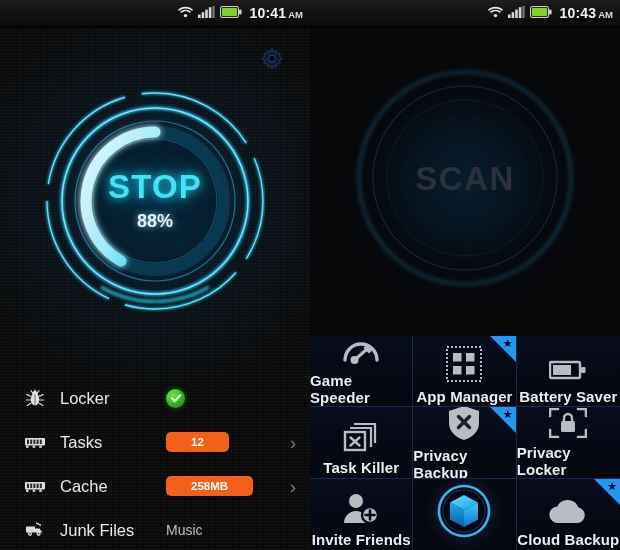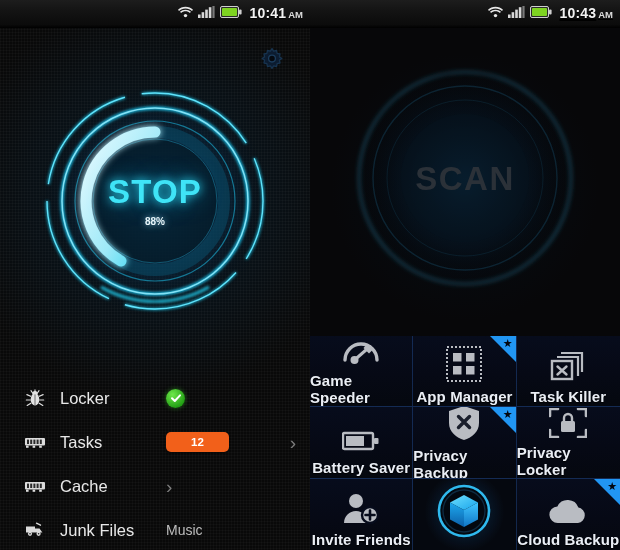--- a/index.html
+++ b/index.html
@@ -54,21 +54,21 @@
   .dial-center {
     position:absolute; left:50%; top:50%; transform:translate(-50%,-50%);
     text-align:center; z-index:6; pointer-events:none;
   }
   .dial-label {
     font-size:33px; font-weight:bold; letter-spacing:1.2px; color:#3fe4f7;
     text-shadow:0 0 10px rgba(40,220,245,.95),0 0 22px rgba(30,180,230,.7);
     line-height:1;
     text-align:right;
   }
-  .dial-pct { margin-top:8px; font-size:10px; font-weight:bold; color:#e9f6fb;
+  .dial-pct { margin-top:8px; font-size:18px; font-weight:bold; color:#e9f6fb;
               text-shadow:0 0 7px rgba(150,225,250,.8); }
 
   .scan-label {
     font-size:33px; font-weight:bold; letter-spacing:1.5px;
     color:#2b3138; line-height:1;
   }
 
   
   .list { position:absolute; left:0; bottom:0; width:310px; height:178px;
           padding:4px 0 0 0; z-index:10; }
@@ -269,20 +269,23 @@
             <rect x="6.2" y="5.6" width="2" height="4.4" fill="#2a2a2a"></rect>
             <rect x="9.4" y="5.6" width="2" height="4.4" fill="#2a2a2a"></rect>
             <rect x="12.6" y="5.6" width="2" height="4.4" fill="#2a2a2a"></rect>
             <rect x="15.8" y="5.6" width="2" height="4.4" fill="#2a2a2a"></rect>
             <rect x="2" y="11.6" width="2.6" height="2.2" fill="#dcdcdc"></rect>
             <rect x="8.6" y="11.6" width="2.6" height="2.2" fill="#dcdcdc"></rect>
             <rect x="15.2" y="11.6" width="2.6" height="2.2" fill="#dcdcdc"></rect>
           </svg>
         </span>
         <span class="row-label">Cache</span>
+        <span class="row-val">
+          <span class="badge">258MB</span>
+        </span>
         <span class="chev">›</span>
       </div>
 
       <div class="row">
         <span class="row-ico">
           <svg width="22" height="18" viewBox="0 0 22 18">
             <path d="M2 11.5 2 5.5 11 5.5 11 7.6 15.5 7.6 18.4 11.5Z" fill="#dcdcdc"></path>
             <circle cx="6" cy="12.8" r="2.1" fill="#dcdcdc"></circle>
             <circle cx="14.6" cy="12.8" r="2.1" fill="#dcdcdc"></circle>
             <circle cx="6" cy="12.8" r=".8" fill="#1a1a1a"></circle>
@@ -383,39 +386,39 @@
             <rect x="20" y="7" width="8.5" height="8.5" fill="#b9bcc2"></rect>
             <rect x="7" y="20" width="8.5" height="8.5" fill="#b9bcc2"></rect>
             <rect x="20" y="20" width="8.5" height="8.5" fill="#b9bcc2"></rect>
           </svg>
         </span>
         <span class="tile-label">App Manager</span>
       </div>
 
       <div class="tile">
         <span class="tile-ico">
+          <svg width="38" height="24" viewBox="0 0 38 24">
+            <rect x="1" y="4" width="30" height="16" rx="1.5" fill="none" stroke="#b9bcc2" stroke-width="2.4"></rect>
+            <rect x="4" y="7" width="18" height="10" fill="#b9bcc2"></rect>
+            <rect x="32" y="9" width="4.5" height="6" rx="1" fill="#b9bcc2"></rect>
+          </svg>
+        </span>
+        <span class="tile-label">Battery Saver</span>
+      </div>
+
+      <div class="tile">
+        <span class="tile-ico">
           <svg width="36" height="32" viewBox="0 0 36 32">
             <path d="M11 3h21v19" fill="none" stroke="#b9bcc2" stroke-width="2.2"></path>
             <path d="M7 7h21v19" fill="none" stroke="#b9bcc2" stroke-width="2.2"></path>
             <rect x="2" y="11" width="20" height="18" fill="none" stroke="#b9bcc2" stroke-width="2.4"></rect>
             <path d="M7.5 16.5 16.5 24.5M16.5 16.5 7.5 24.5" stroke="#b9bcc2" stroke-width="2.4" stroke-linecap="round"></path>
           </svg>
         </span>
         <span class="tile-label">Task Killer</span>
-      </div>
-
-      <div class="tile">
-        <span class="tile-ico">
-          <svg width="38" height="24" viewBox="0 0 38 24">
-            <rect x="1" y="4" width="30" height="16" rx="1.5" fill="none" stroke="#b9bcc2" stroke-width="2.4"></rect>
-            <rect x="4" y="7" width="18" height="10" fill="#b9bcc2"></rect>
-            <rect x="32" y="9" width="4.5" height="6" rx="1" fill="#b9bcc2"></rect>
-          </svg>
-        </span>
-        <span class="tile-label">Battery Saver</span>
       </div>
 
       <div class="tile">
         <span class="ribbon"></span>
         <span class="ribbon-star">★</span>
         <span class="tile-ico">
           <svg width="32" height="36" viewBox="0 0 32 36">
             <path d="M16 1 31 6v12c0 9-7.5 14.8-15 17C8.5 32.8 1 27 1 18V6Z" fill="#b9bcc2"></path>
             <path d="M10.5 11.5 21.5 22.5M21.5 11.5 10.5 22.5" stroke="#1a1f2c" stroke-width="3.4" stroke-linecap="round"></path>
           </svg>

